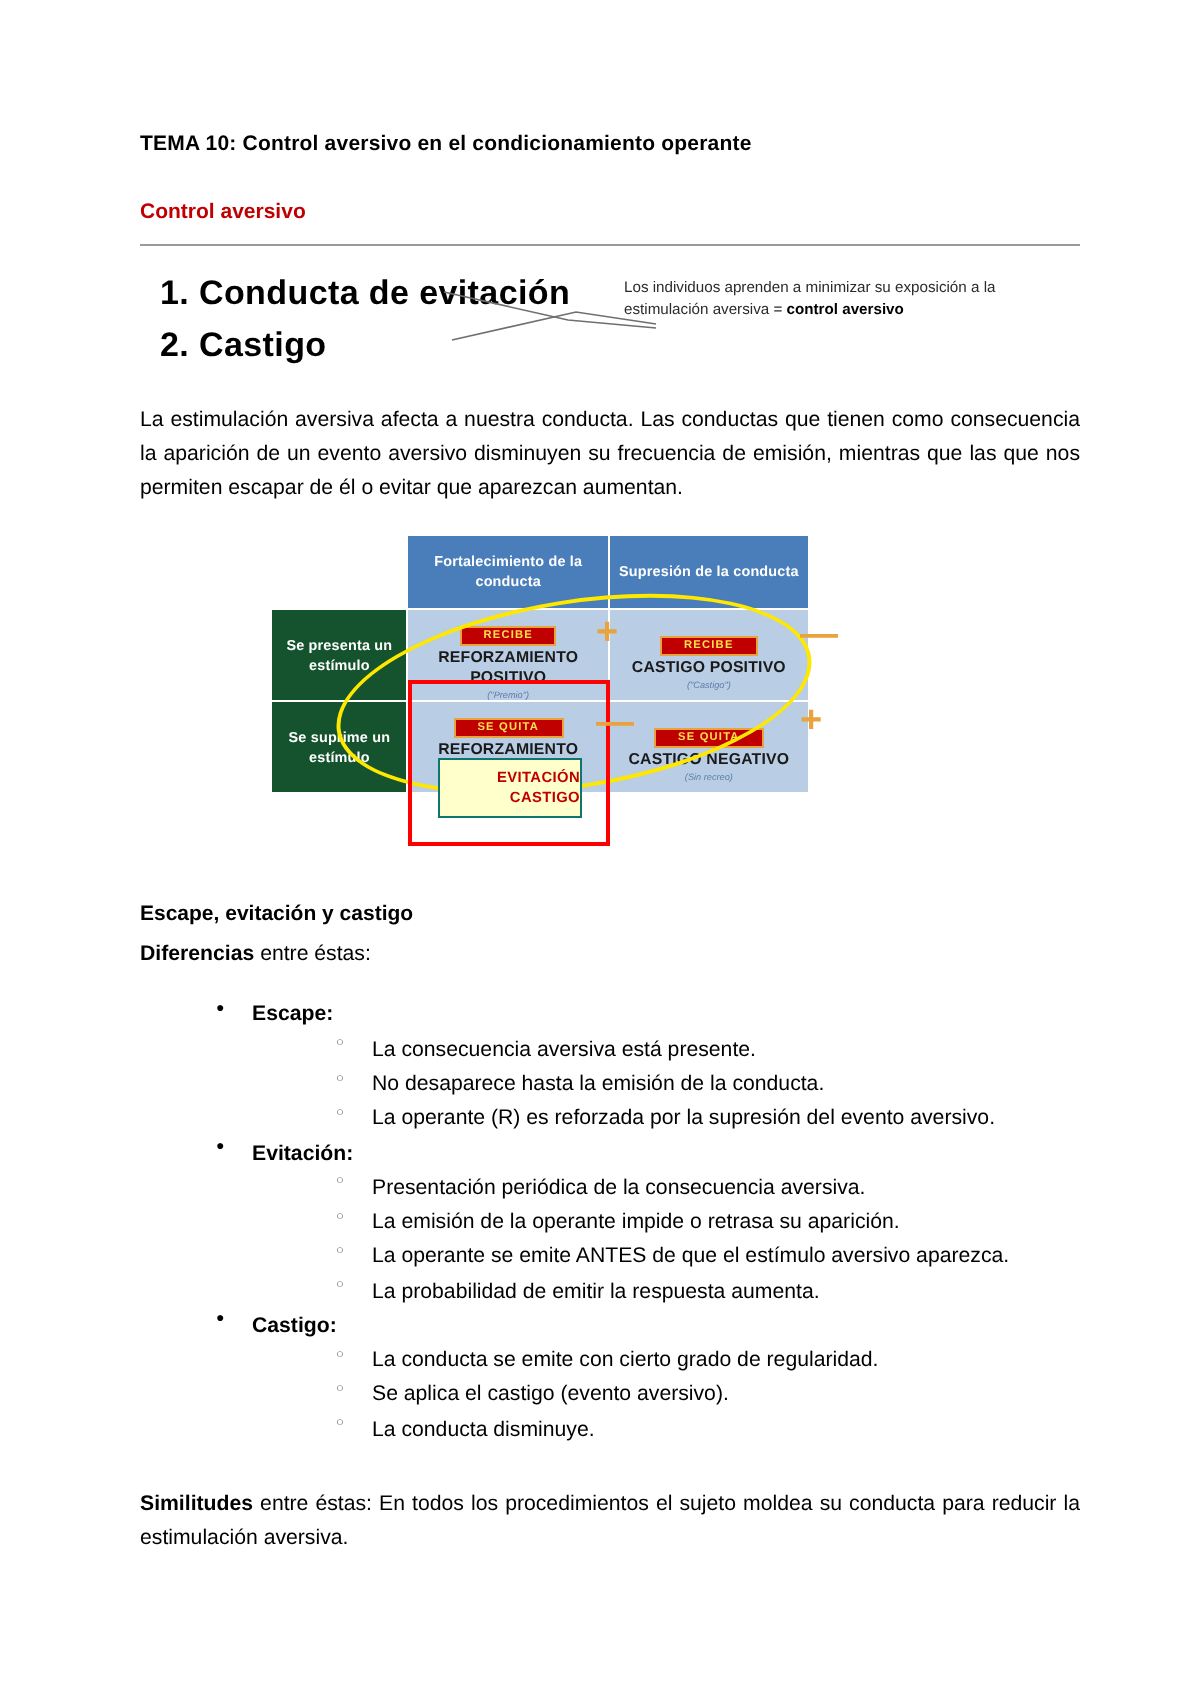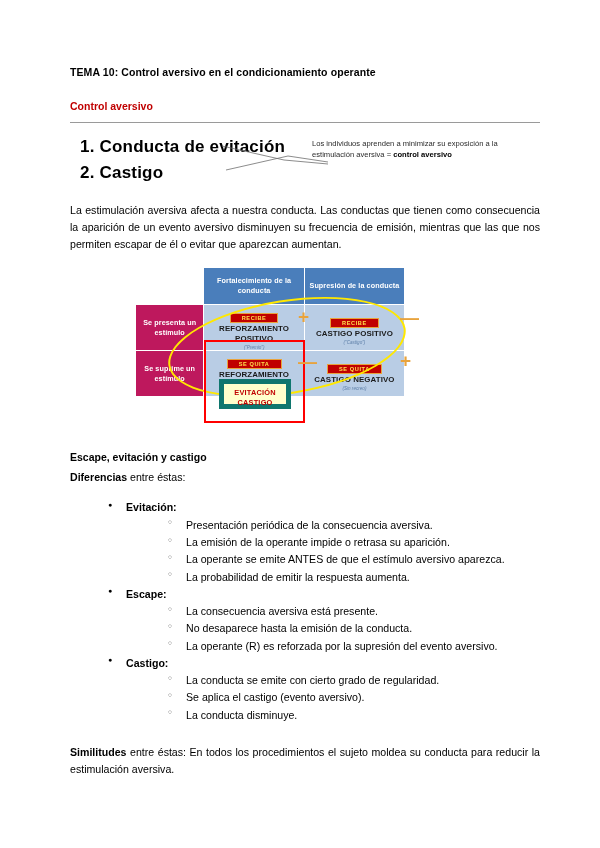--- a/index.html
+++ b/index.html
@@ -104,21 +104,21 @@
     color: #ffffff;
     font-size: 7.2px;
     font-weight: bold;
     line-height: 1.4;
     height: 36px;
     width: 100px;
     padding: 3px 6px;
     letter-spacing: 0.1px;
   }
   .rowhead {
-    background: #be185d;
+    background: #14532d;
     color: #ffffff;
     font-size: 7.2px;
     font-weight: bold;
     line-height: 1.4;
     width: 68px;
     height: 45px;
     padding: 2px 4px;
     letter-spacing: 0.1px;
   }
   .cell {
@@ -182,26 +182,26 @@
     border-radius: 50%;
     transform: rotate(-9deg);
     z-index: 4;
   }
   
   .note {
     position: absolute;
     left: 84px; top: 112px;
     width: 72px; height: 30px;
     background: #ffffcc;
-    border: 5px solid #0f766e;
+    border: 1px solid #0f766e;
     color: #c00000;
     font-size: 7.4px;
     font-weight: bold;
     line-height: 1.35;
-    text-align: center;
+    text-align: right;
     padding-top: 4px;
     letter-spacing: 0.2px;
     z-index: 7;
   }
 
   
   .sublead { font-size: 10.6px; margin: 0 0 16px 0; }
   ul.lvl1 {
     list-style: none;
     margin: 0 0 0 0;
@@ -327,34 +327,34 @@
       <div>CASTIGO</div>
     </div>
   </div>
 
   <h2 class="section-head">Escape, evitación y castigo</h2>
 
   <p class="sublead"><span class="lead-bold">Diferencias</span><span> entre éstas:</span></p>
 
   <ul class="lvl1">
     <li>
+      <span>Escape:</span>
+      <ul class="lvl2">
+        <li>La consecuencia aversiva está presente.</li>
+        <li>No desaparece hasta la emisión de la conducta.</li>
+        <li>La operante (R) es reforzada por la supresión del evento aversivo.</li>
+      </ul>
+    </li>
+    <li>
       <span>Evitación:</span>
       <ul class="lvl2">
         <li>Presentación periódica de la consecuencia aversiva.</li>
         <li>La emisión de la operante impide o retrasa su aparición.</li>
         <li>La operante se emite ANTES de que el estímulo aversivo aparezca.</li>
         <li>La probabilidad de emitir la respuesta aumenta.</li>
-      </ul>
-    </li>
-    <li>
-      <span>Escape:</span>
-      <ul class="lvl2">
-        <li>La consecuencia aversiva está presente.</li>
-        <li>No desaparece hasta la emisión de la conducta.</li>
-        <li>La operante (R) es reforzada por la supresión del evento aversivo.</li>
       </ul>
     </li>
     <li>
       <span>Castigo:</span>
       <ul class="lvl2">
         <li>La conducta se emite con cierto grado de regularidad.</li>
         <li>Se aplica el castigo (evento aversivo).</li>
         <li>La conducta disminuye.</li>
       </ul>
     </li>

